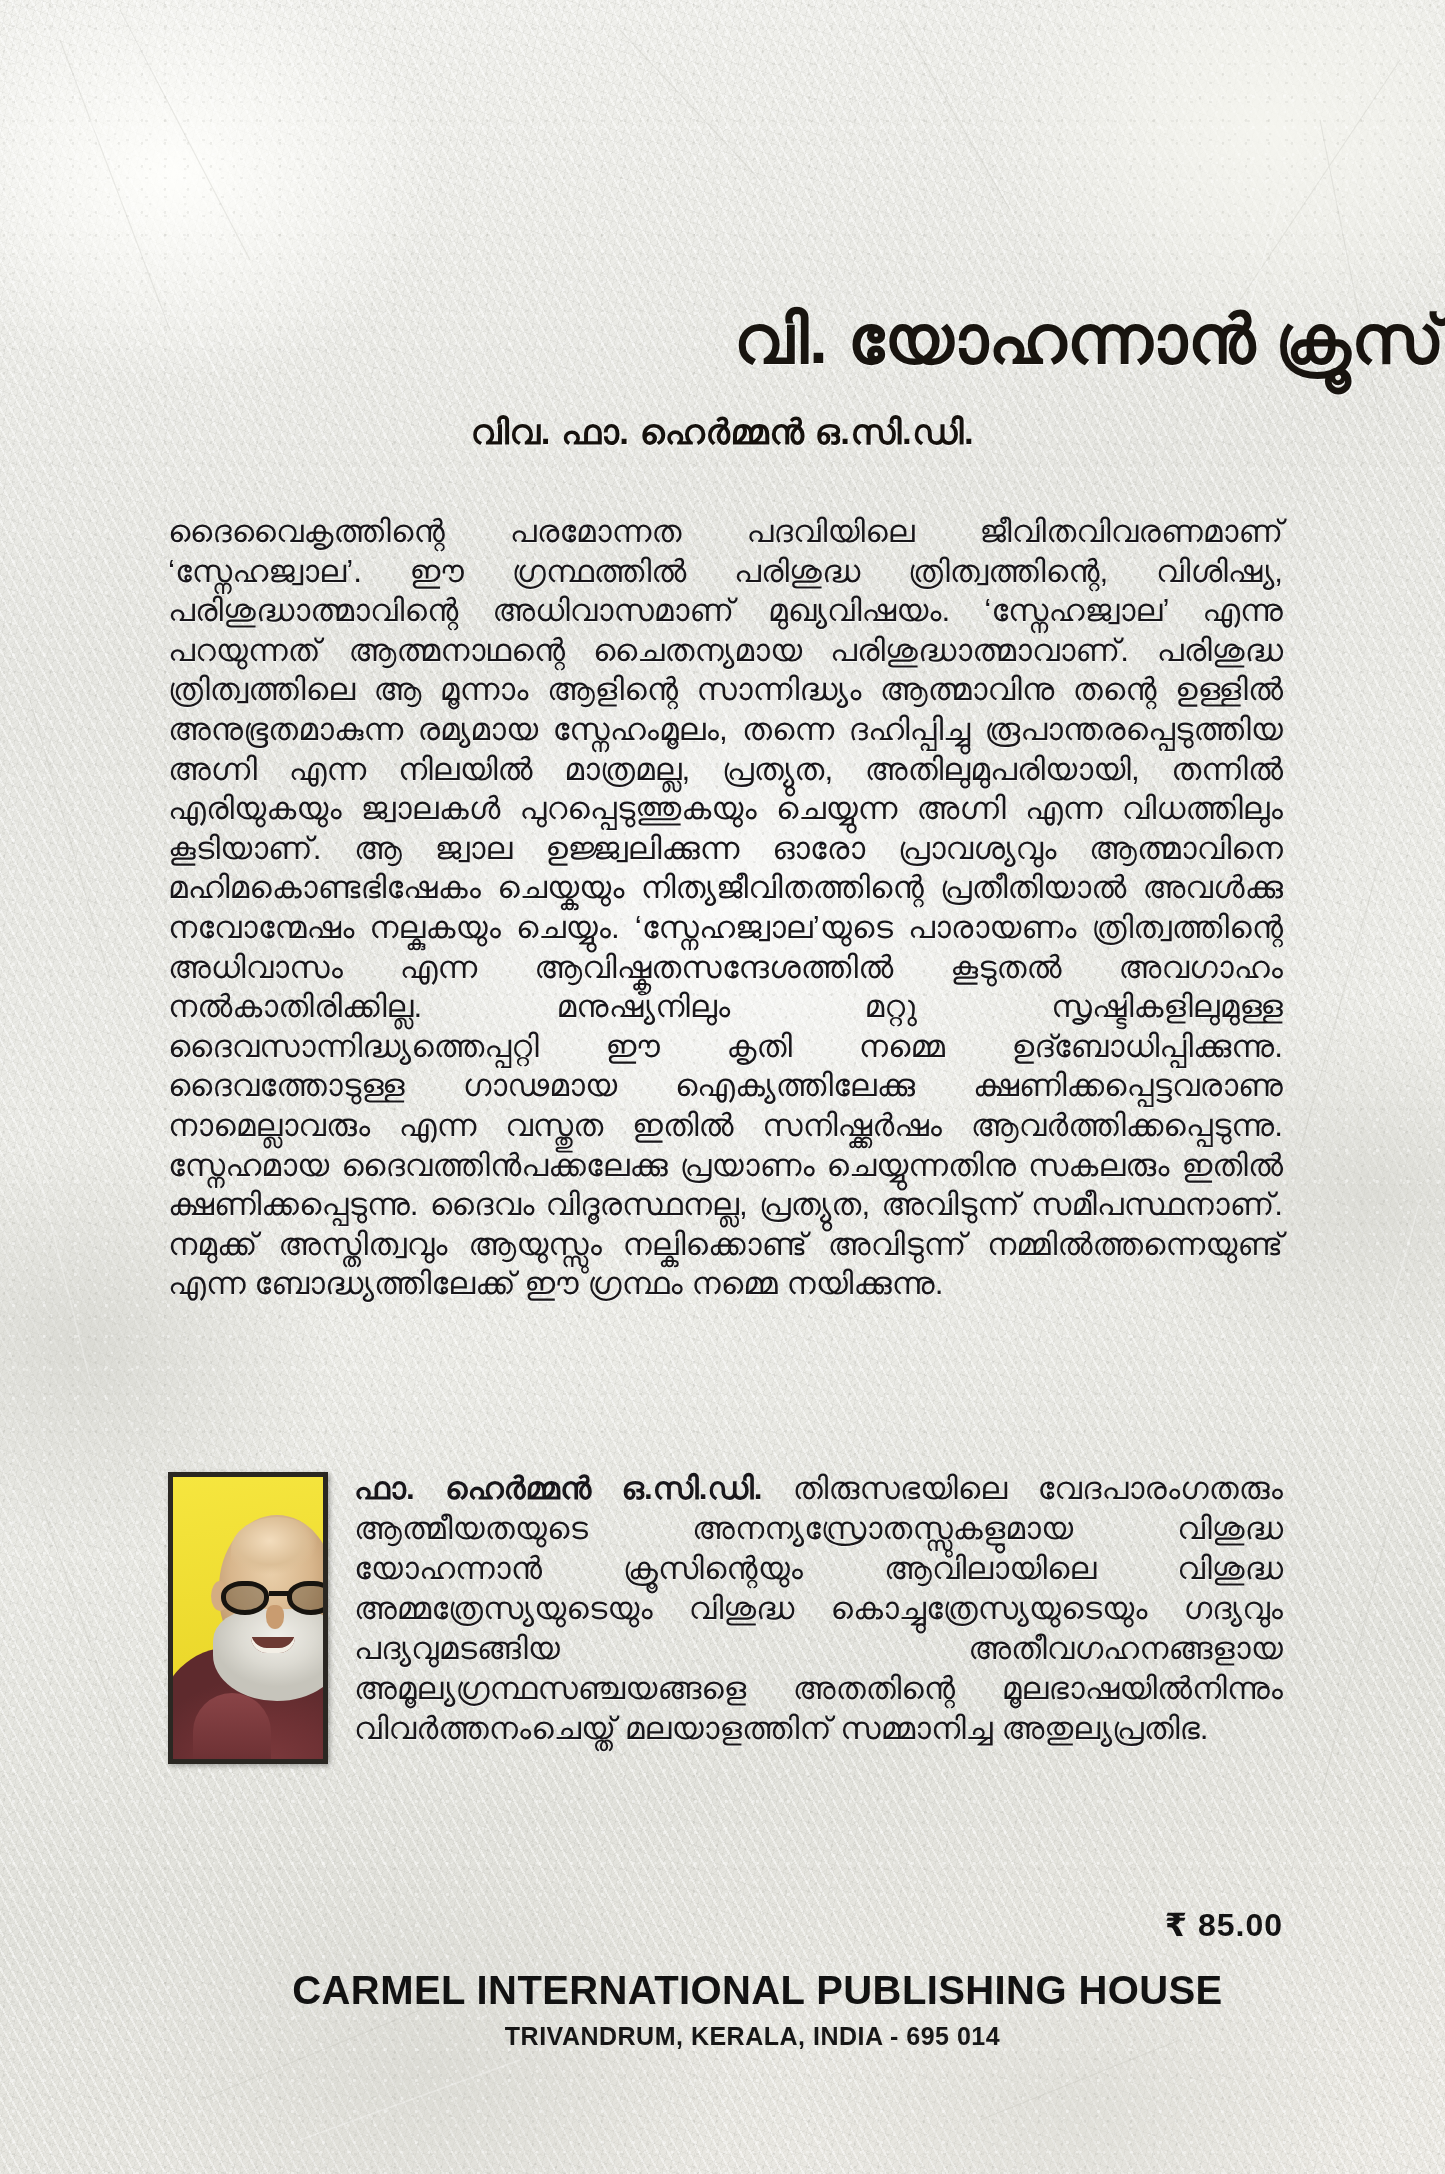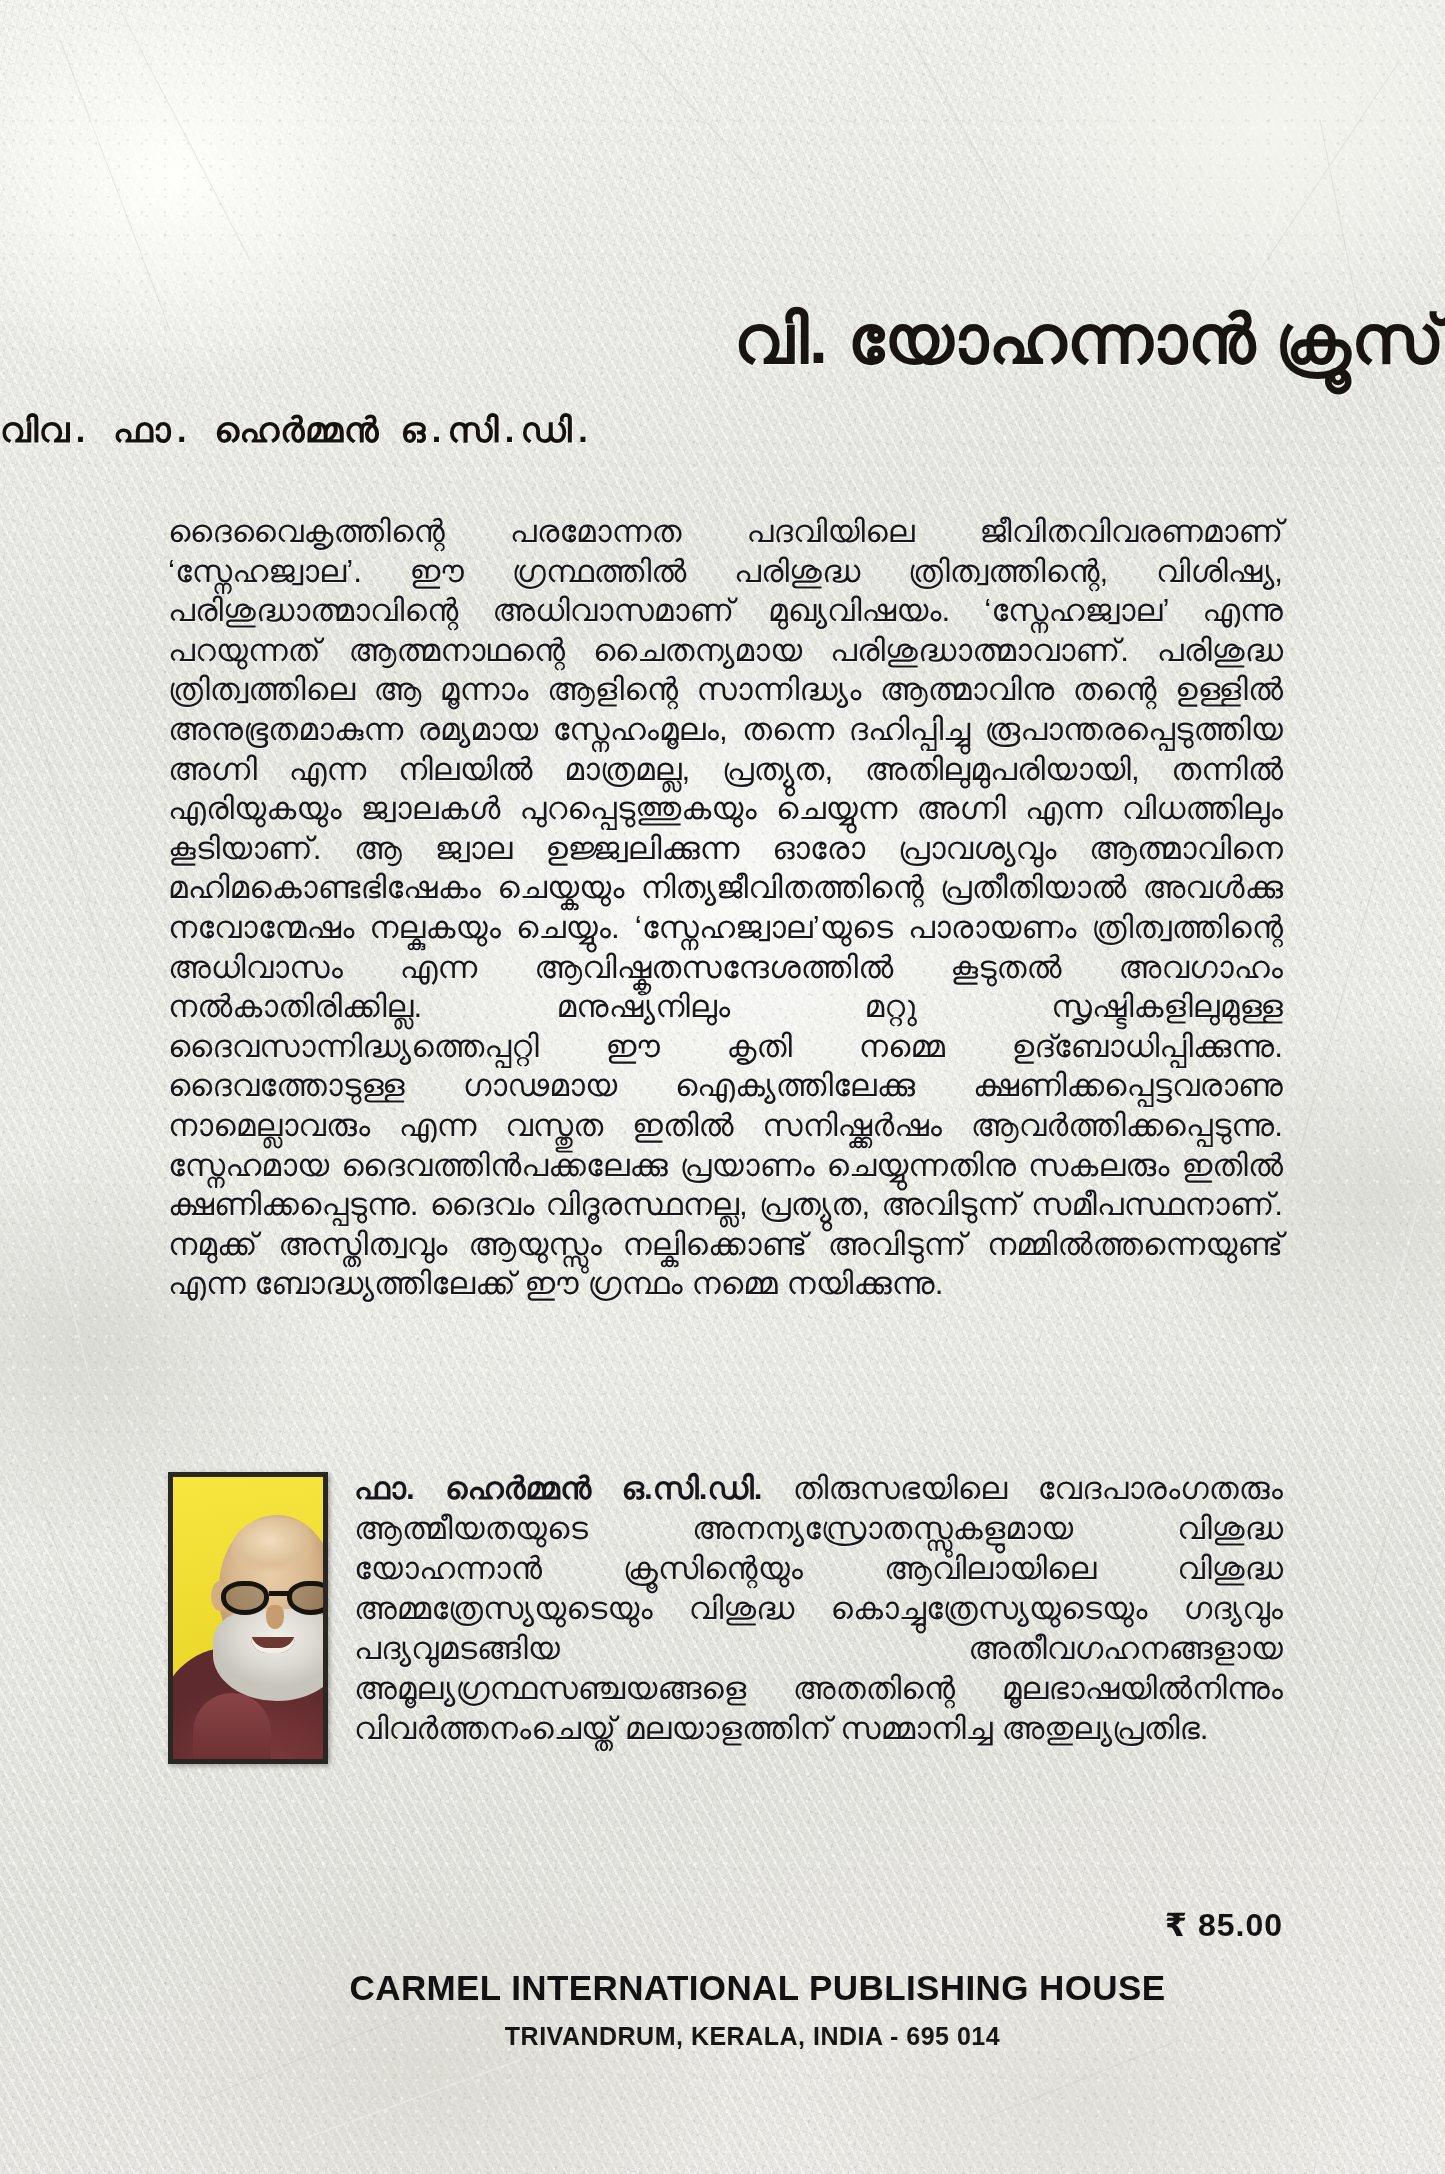--- a/index.html
+++ b/index.html
@@ -72,22 +72,22 @@
     text-align:right;
     font-family:Liberation Sans, sans-serif;
     font-weight:bold;
     font-size:68px;
     color:#18140f;
     letter-spacing:.5px;
     text-shadow:1px 1px 1px rgba(255,255,255,.7);
   }
   .translator {
     position:absolute; top:412px; left:0; width:100%;
-    text-align:left;
-    font-family:Liberation Mono, monospace;
+    text-align:center;
+    font-family:Liberation Sans, sans-serif;
     font-weight:bold;
     font-size:35px;
     color:#15110d;
     letter-spacing:.5px;
     text-shadow:1px 1px 1px rgba(255,255,255,.7);
   }
 
   
   .blurb {
     position:absolute;
@@ -189,21 +189,21 @@
     font-weight:bold;
     font-size:32px;
     color:#131313;
     letter-spacing:1px;
   }
   .publisher {
     position:absolute; top:1968px; left:0; width:100%;
     text-align:center;
     font-family:"Liberation Sans",sans-serif;
     font-weight:bold;
-    font-size:35px;
+    font-size:40px;
     letter-spacing:.4px;
     color:#121212;
     padding-left:70px;
   }
   .pub-address {
     position:absolute; top:2022px; left:0; width:100%;
     text-align:center;
     font-family:"Liberation Sans",sans-serif;
     font-weight:bold;
     font-size:25px;

